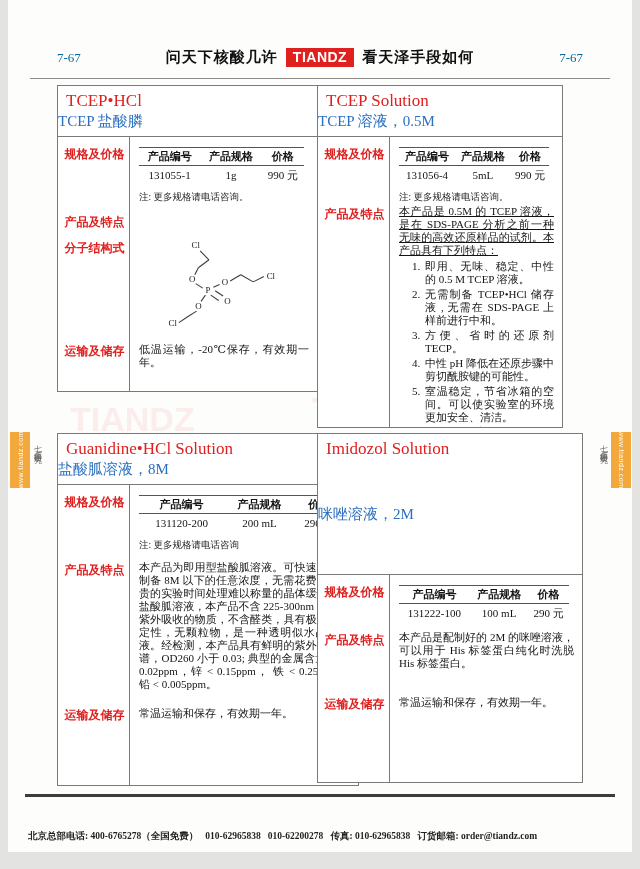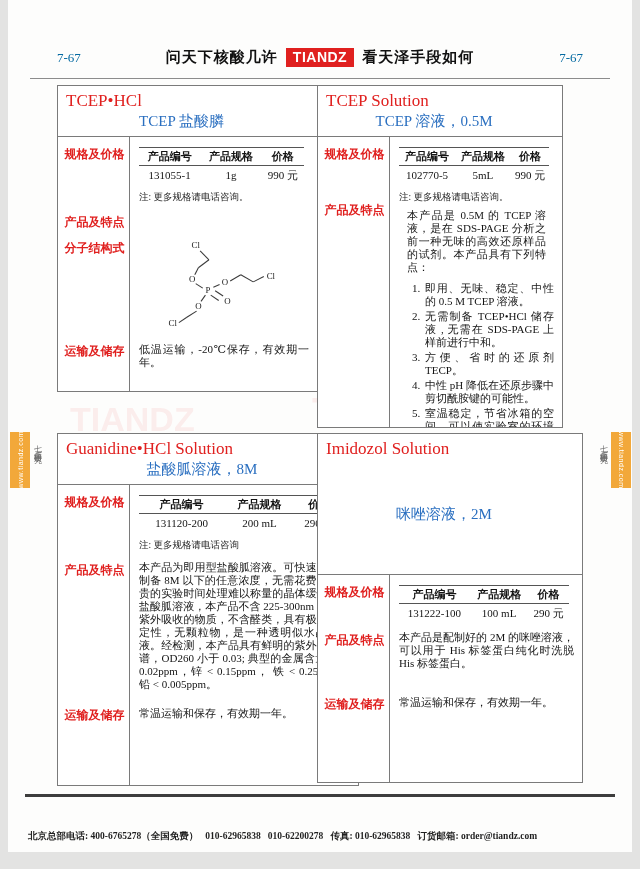--- a/index.html
+++ b/index.html
@@ -29,42 +29,42 @@
 
   
   .box{position:absolute;background:#fff;border:1px solid #7a7a7a;display:flex;flex-direction:column;
        box-sizing:border-box;overflow:hidden;}
   .box-tl{left:57px;top:85px;width:261px;height:307px;}
   .box-tr{left:317px;top:85px;width:246px;height:343px;}
   .box-bl{left:57px;top:433px;width:302px;height:353px;}
   .box-br{left:317px;top:433px;width:266px;height:350px;gap:45px;}
 
   .box-title{color:#e0201f;font-size:17px;padding:5px 8px 0 8px;line-height:1.2;}
-  .box-subtitle{color:#2a6fc0;font-size:15px;text-align:center;padding:1px 12px 4px 0;line-height:1.3;}
+  .box-subtitle{color:#2a6fc0;font-size:15px;text-align:left;padding:1px 12px 4px 0;line-height:1.3;}
   .box-body{flex:1;display:flex;flex-direction:column;border-top:1px solid #7a7a7a;min-height:0;}
 
   .sec-row{display:flex;min-height:0;}
   .sec-row.fill{flex:1;}
   .row-label{width:72px;min-width:72px;box-sizing:border-box;border-right:1px solid #7a7a7a;
              color:#e0201f;font-weight:bold;font-size:12px;text-align:center;
              padding:9px 2px 0 4px;letter-spacing:0;}
   .row-content{flex:1;min-width:0;padding:8px 8px 2px 9px;font-size:11px;line-height:1.18;
                text-align:justify;color:#141414;}
   .sec-row.storage .row-label,.sec-row.storage .row-content{padding-top:14px;}
   .sec-row.storage.big-gap .row-label,.sec-row.storage.big-gap .row-content{padding-top:24px;}
 
   
   .spec-table{width:97%;border-collapse:collapse;font-size:11px;margin-top:2px;}
   .spec-table th{border-top:1px solid #555;border-bottom:1px solid #555;font-weight:bold;
                  text-align:center;padding:2px 0;}
   .spec-table td{text-align:center;padding:3px 0 1px;}
   .spec-note{font-size:9.5px;margin-top:9px;color:#222;}
 
   
-  .feat-intro{margin:8px;}
+  .feat-intro{margin:0;text-decoration:underline;}
   ol.feat-list{margin:3px 0 0 0;padding-left:24px;}
   ol.feat-list li{margin:0 0 2px 0;padding-left:2px;}
 
   
   .structure-cell{display:flex;justify-content:center;align-items:flex-start;padding-top:4px;}
   .mol svg{display:block;}
   .mol text{font-size:10px;fill:#222;font-family:"Liberation Serif",serif;}
   .mol line{stroke:#3a3a3a;stroke-width:1.2;}
 
   
@@ -183,21 +183,21 @@
         <table class="spec-table">
           <thead>
               <tr>
             <th>产品编号</th>
             <th>产品规格</th>
             <th>价格</th>
           </tr>
             </thead>
           <tbody>
               <tr>
-            <td>102770-5</td>
+            <td>131056-4</td>
             <td>5mL</td>
             <td>990 元</td>
           </tr>
             </tbody>
         </table>
         <div class="spec-note">注: 更多规格请电话咨询。</div>
       </div>
     </div>
     <div class="sec-row">
       <div class="row-label">产品及特点</div>

